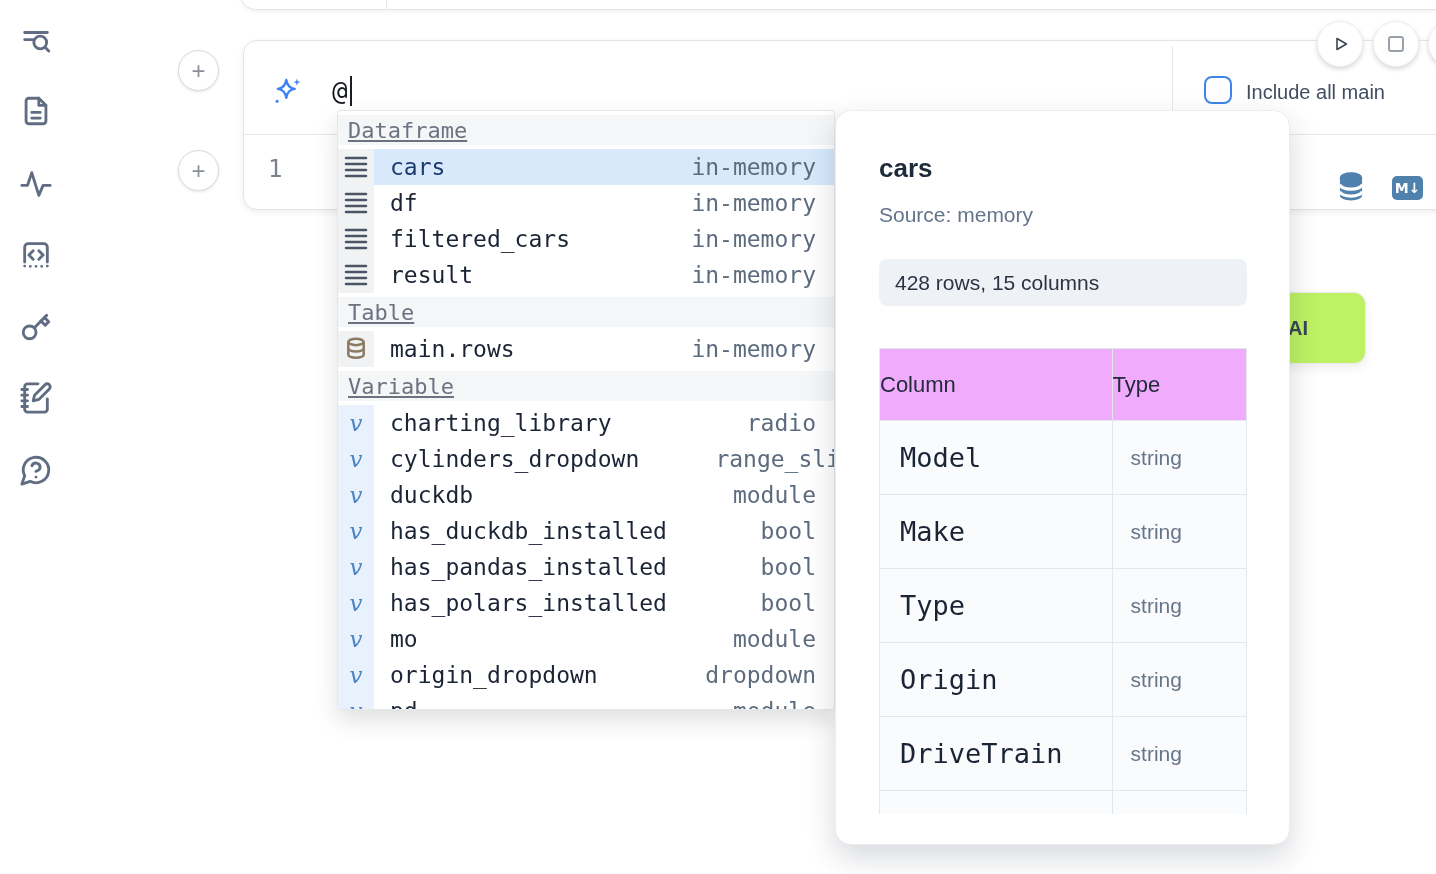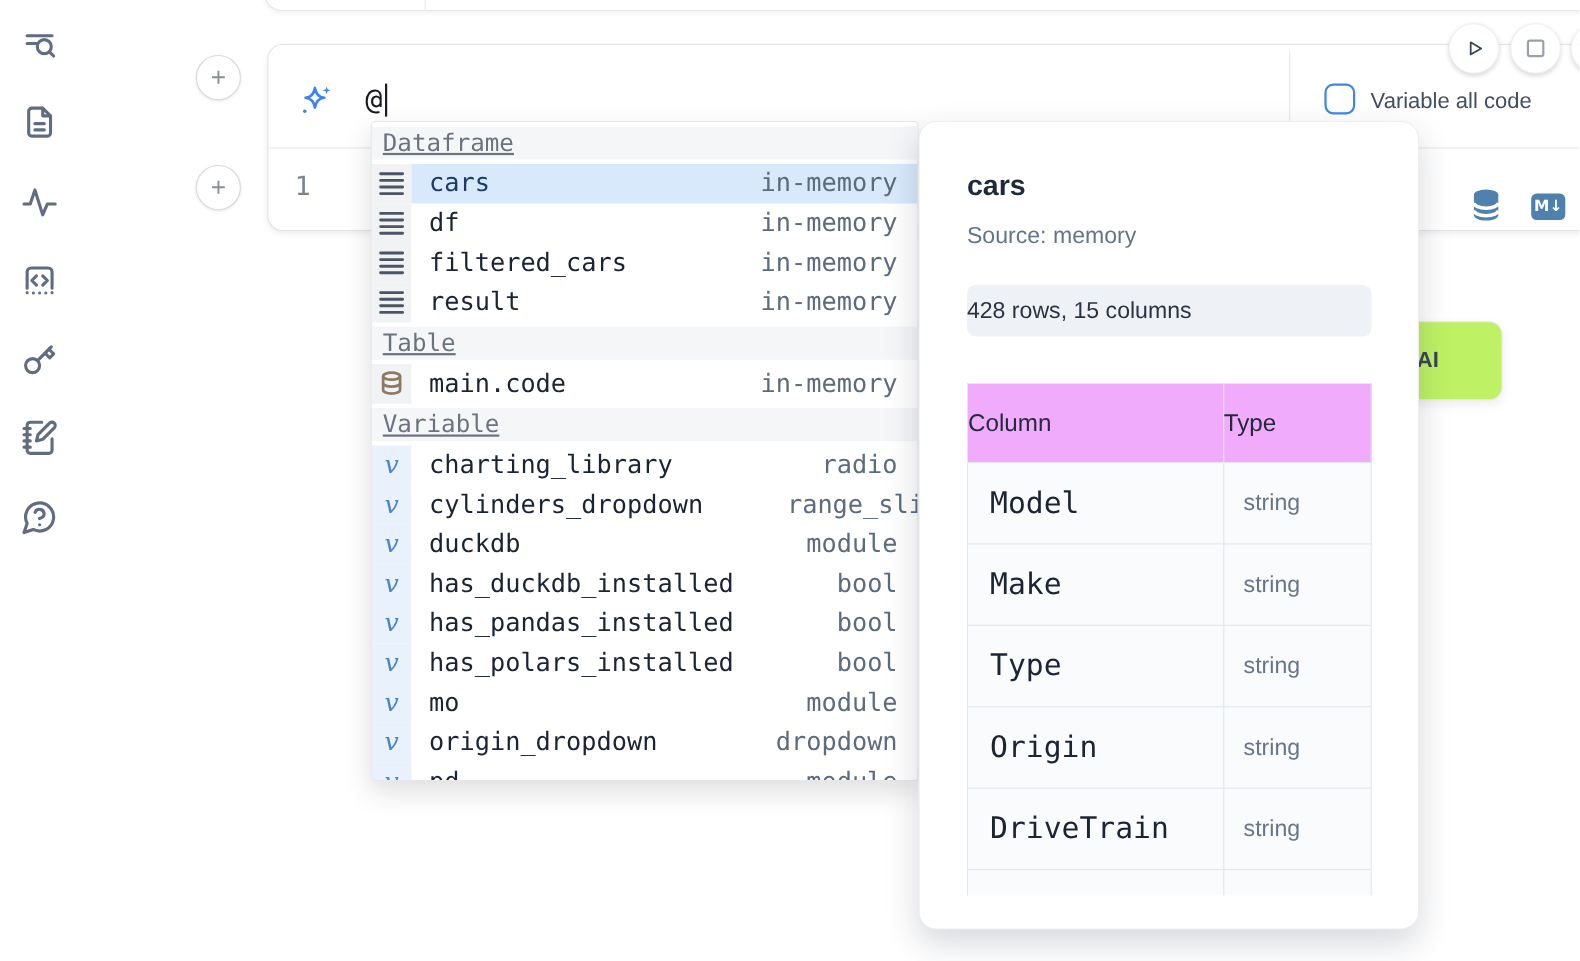--- a/index.html
+++ b/index.html
@@ -83,21 +83,21 @@
     display:flex; align-items:center; justify-content:flex-end; padding-right:57px;
     font-weight:bold; font-size:20px; color:#3a4555; font-family:"Liberation Sans",sans-serif; }
 
   
   .preview { position:absolute; left:835px; top:110px; width:455px; height:735px;
     background:#fff; border:1px solid #ededf0; border-radius:16px;
     box-shadow:0 12px 30px rgba(30,40,60,0.18); z-index:6; }
   .pv-title { position:absolute; left:43px; top:42px; font-size:26px; font-weight:bold; color:#1e2a3a; }
   .pv-source { position:absolute; left:43px; top:92px; font-size:21px; color:#64748b; }
   .pv-badge { position:absolute; left:43px; top:148px; width:368px; height:47px;
-    background:#eef2f7; border-radius:8px; line-height:47px; 
+    background:#eef2f7; border-radius:8px; line-height:47px; padding-left:16px;
     font-size:21px; color:#2a3342; }
   .pv-tablewrap { position:absolute; left:43px; top:237px; width:369px; height:466px; overflow:hidden; }
   .pv-table { border-collapse:collapse; width:368px; }
   .pv-table th, .pv-table td { border:1px solid #e2e7ee; text-align:left; vertical-align:middle; }
   .pv-table th { height:72px; background:#f0abfc; font-weight:normal; font-size:22px; color:#222b3a; }
   .pv-table td { height:74px; background:#fafbfd; }
   .pv-table td.colname { font-family:"DejaVu Sans Mono",monospace; font-size:27px; color:#1b2435; padding-left:20px; }
   .pv-table td.coltype { font-size:21px; color:#66758a; padding-left:18px; }
   .c1 { width:233px; } .c2 { width:135px; }
 </style>
@@ -178,21 +178,21 @@
       <path d="M11.5 3.5c.6 3.6 2.1 5.9 6 6.3-3.9.4-5.4 2.7-6 6.3-.6-3.6-2.1-5.9-6-6.3 3.9-.4 5.4-2.7 6-6.3z" fill="#fff" stroke="#3b82f6" stroke-width="1.7" stroke-linejoin="round"></path>
       <path d="M19 2.5l.6 1.9 1.9.6-1.9.6-.6 1.9-.6-1.9-1.9-.6 1.9-.6z" fill="#3b82f6"></path>
       <circle cx="5" cy="18.5" r="1.1" fill="#3b82f6"></circle>
     </svg>
     <div class="ai-line">
       <span class="ai-text">@</span>
       <span class="caret"></span>
     </div>
     <div class="v-divider"></div>
     <span class="include-box"></span>
-    <span class="include-label">Variable all code</span>
+    <span class="include-label">Include all main</span>
     <div class="row-border"></div>
     <span class="gutter-num">1</span>
     <button class="db-btn">
       <svg viewBox="0 0 24 26" width="30" height="32">
         <g fill="#4e81ac">
             <ellipse cx="12" cy="5" rx="9" ry="4"></ellipse>
             <path d="M3 5v15c0 2.2 4 4 9 4s9-1.8 9-4V5z"></path>
           </g>
         <path d="M3 10.8c0 2.2 4 4 9 4s9-1.8 9-4M3 16.4c0 2.2 4 4 9 4s9-1.8 9-4" stroke="#fff" stroke-width="2.6" fill="none"></path>
       </svg>
@@ -253,21 +253,21 @@
 
     <div class="ac-row">
       <span class="ac-gutter tdb-icon">
         <svg viewBox="0 0 16 17">
             <ellipse cx="8" cy="3.4" rx="5.6" ry="2.3"></ellipse>
             <path d="M2.4 3.4v9.2c0 1.3 2.5 2.3 5.6 2.3s5.6-1 5.6-2.3V3.4"></path>
             <path d="M2.4 8c0 1.3 2.5 2.3 5.6 2.3S13.6 9.3 13.6 8"></path>
           </svg>
       </span>
       <span class="ac-main">
-          <span class="ac-name">main.code</span>
+          <span class="ac-name">main.rows</span>
           <span class="ac-type">in-memory</span>
         </span>
     </div>
 
     <div class="ac-header">Variable</div>
 
     <div class="ac-row var">
       <span class="ac-gutter">
           <i class="vicon"></i>
         </span>

